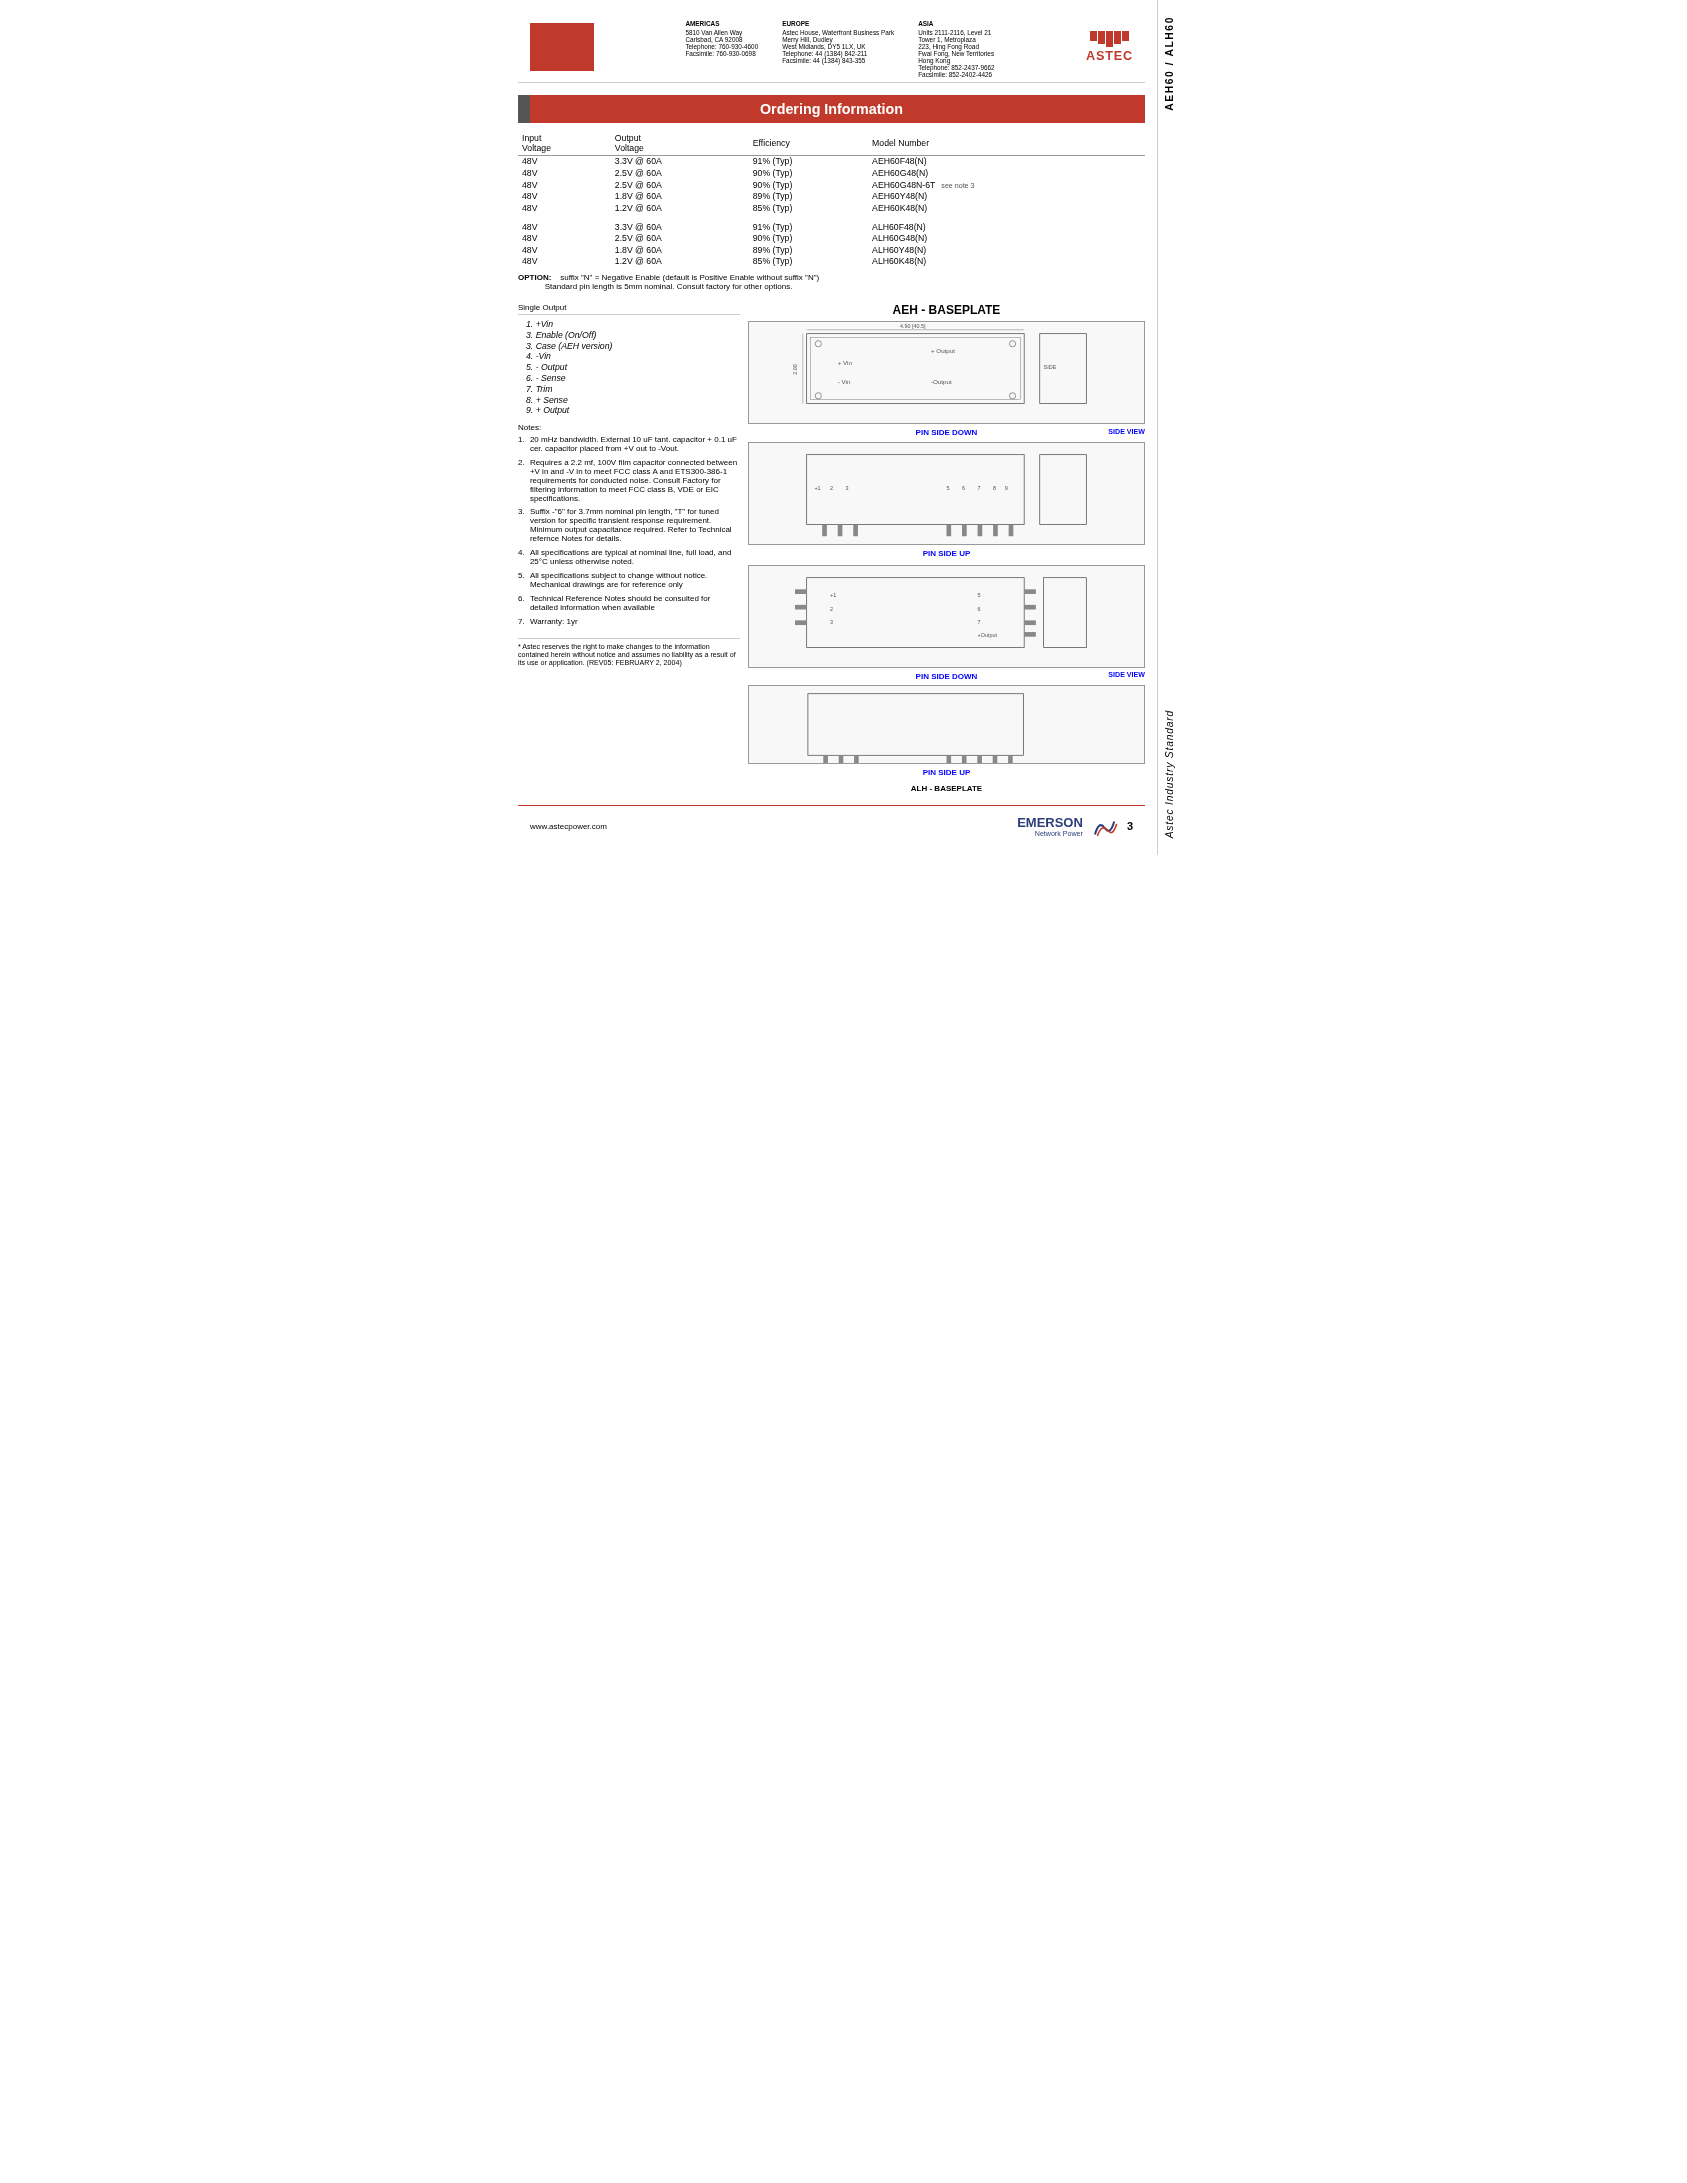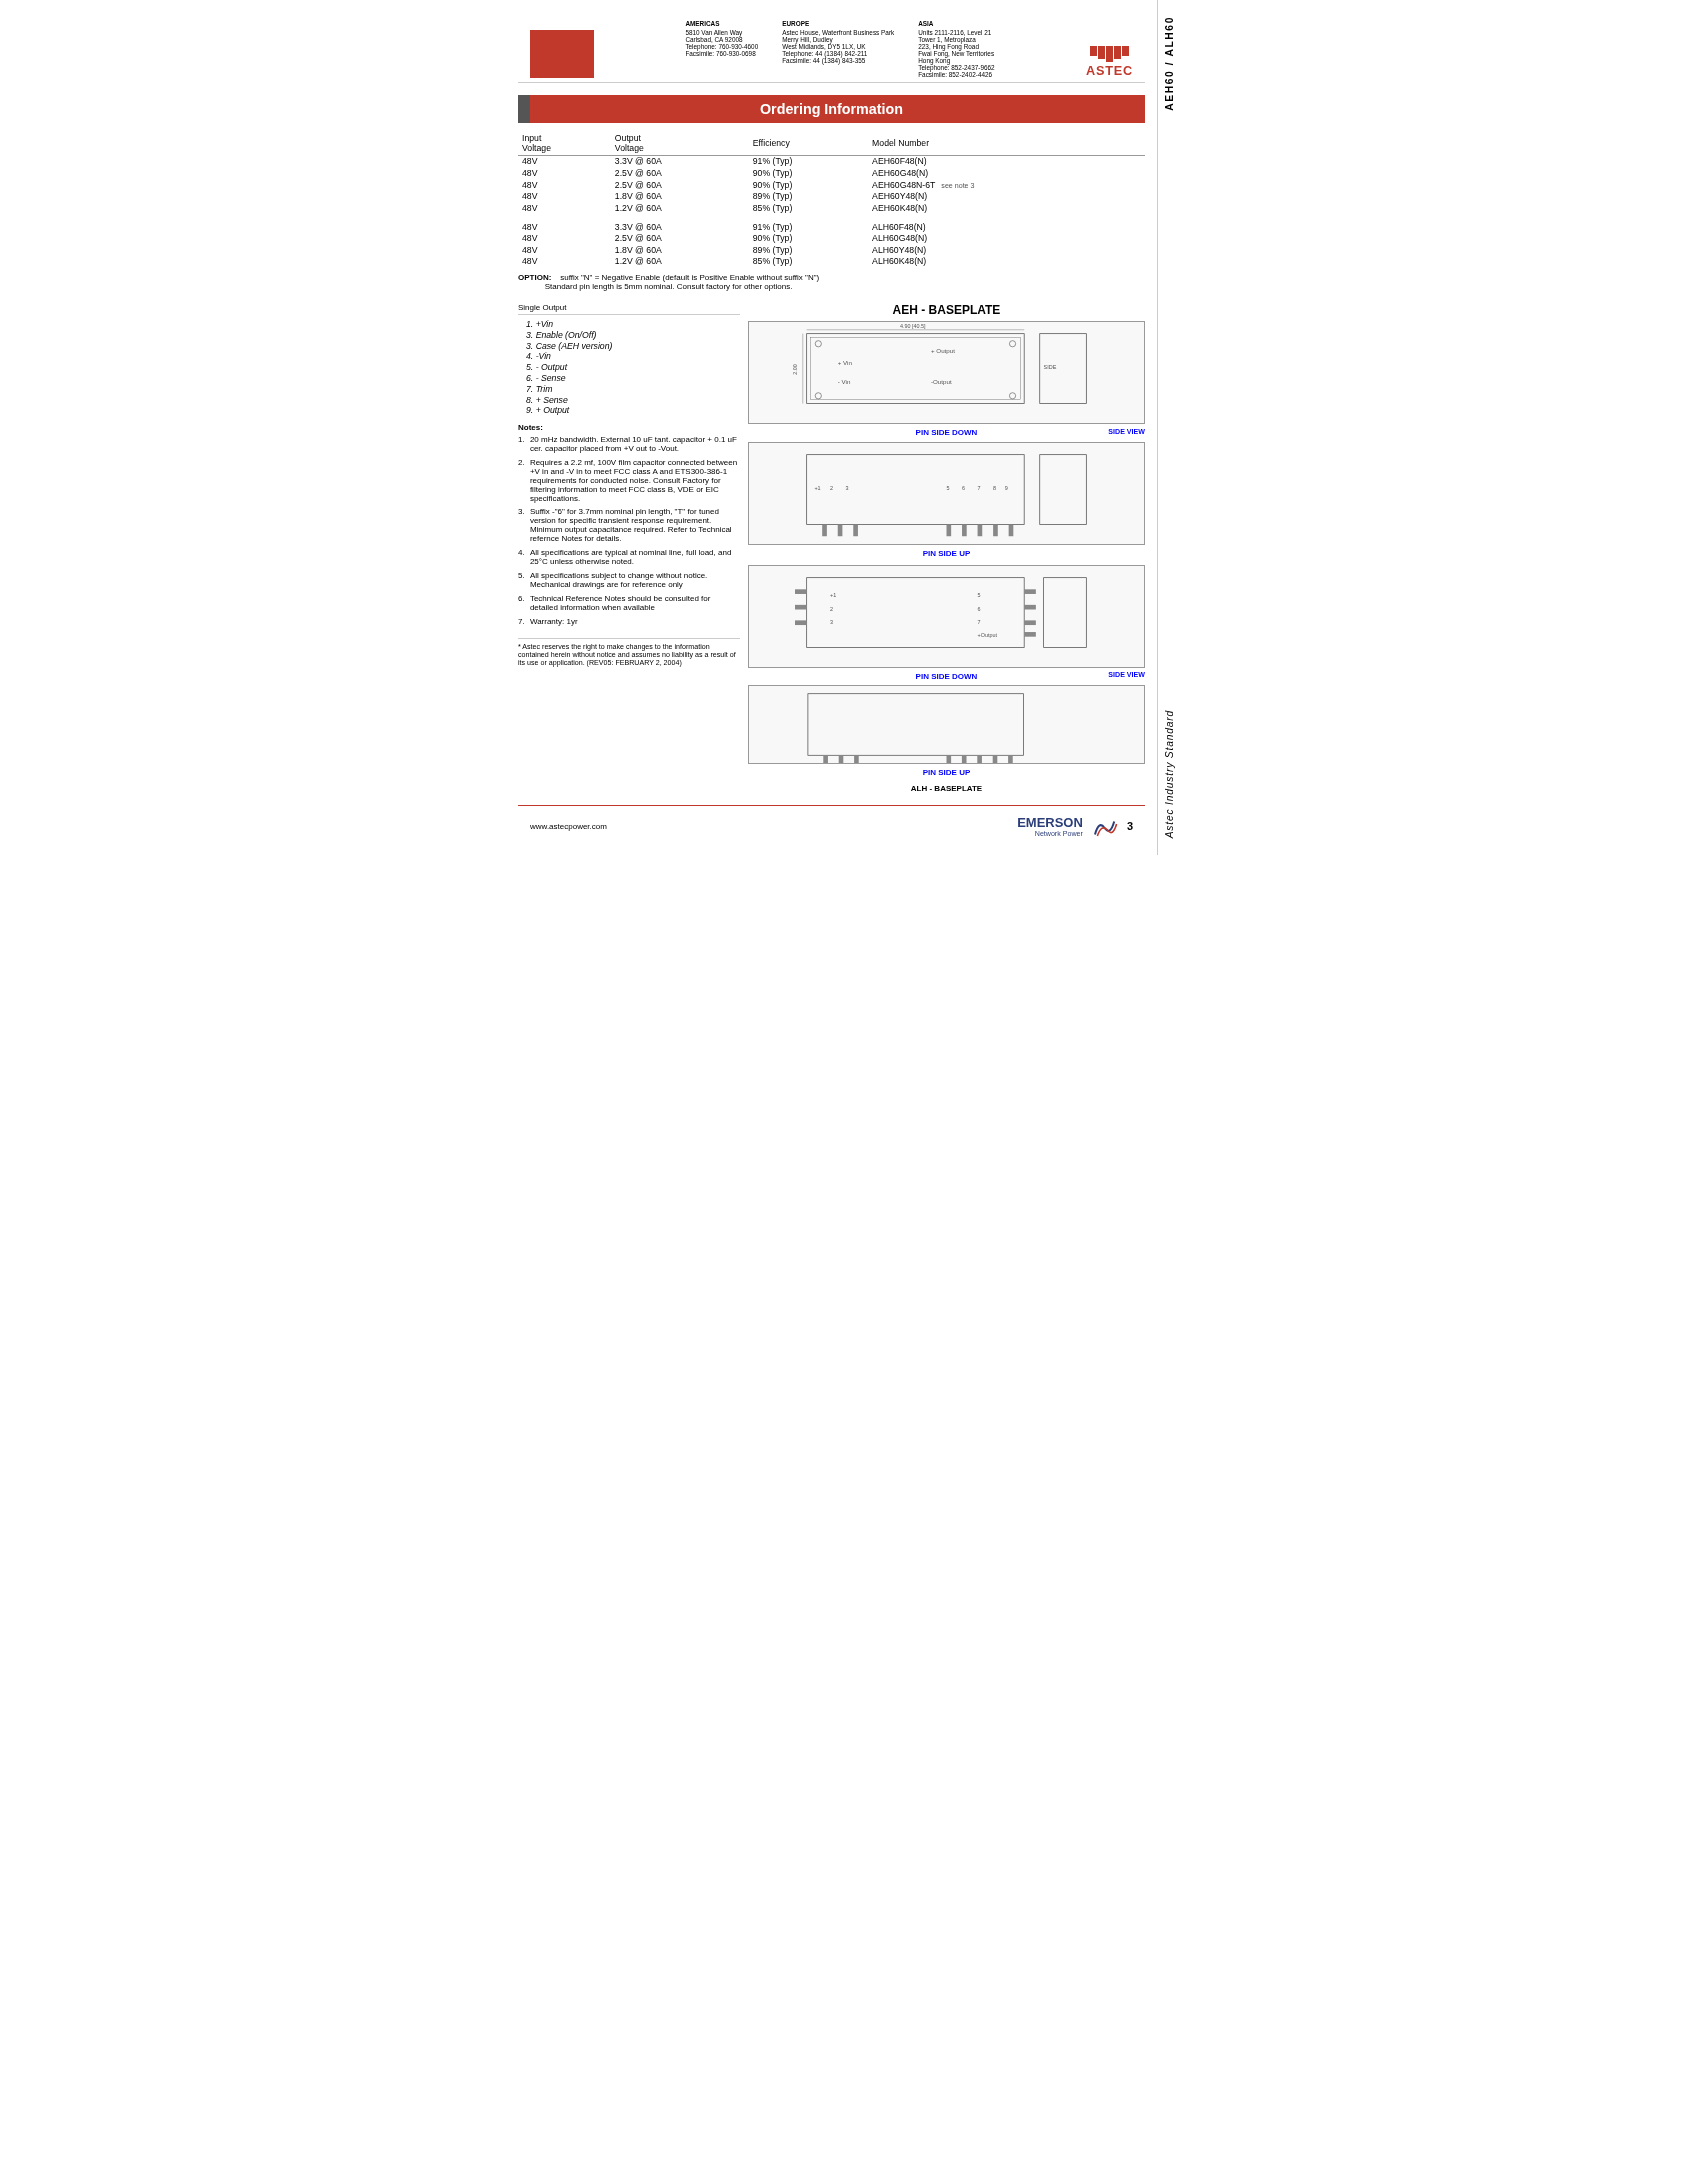--- a/index.html
+++ b/index.html
@@ -9,21 +9,21 @@
       background: #fff;
       color: #000;
       width: 675px;
       margin: 0 auto;
     }
 
     
     .header {
       display: flex;
       justify-content: space-between;
-      align-items: flex-end;
+      align-items: center;
       padding: 8px 12px 4px 12px;
       border-bottom: 0.8px solid #ccc;
     }
     .header-left {
       width: 64px;
       background: #c0392b;
       height: 48px;
     }
     .header-center {
       display: flex;
@@ -178,21 +178,21 @@
     .pin-list li {
       margin-bottom: 0.8px;
       font-style: italic;
     }
 
     .notes-section {
       font-size: 8px;
       margin-top: 6.4px;
     }
     .notes-title {
-      font-weight: bold;
+      font-weight: normal;
       margin-bottom: 2.4px;
     }
     .note-item {
       margin-bottom: 4.8px;
       display: flex;
       gap: 2.4px;
     }
     .note-num {
       min-width: 9.5px;
     }

